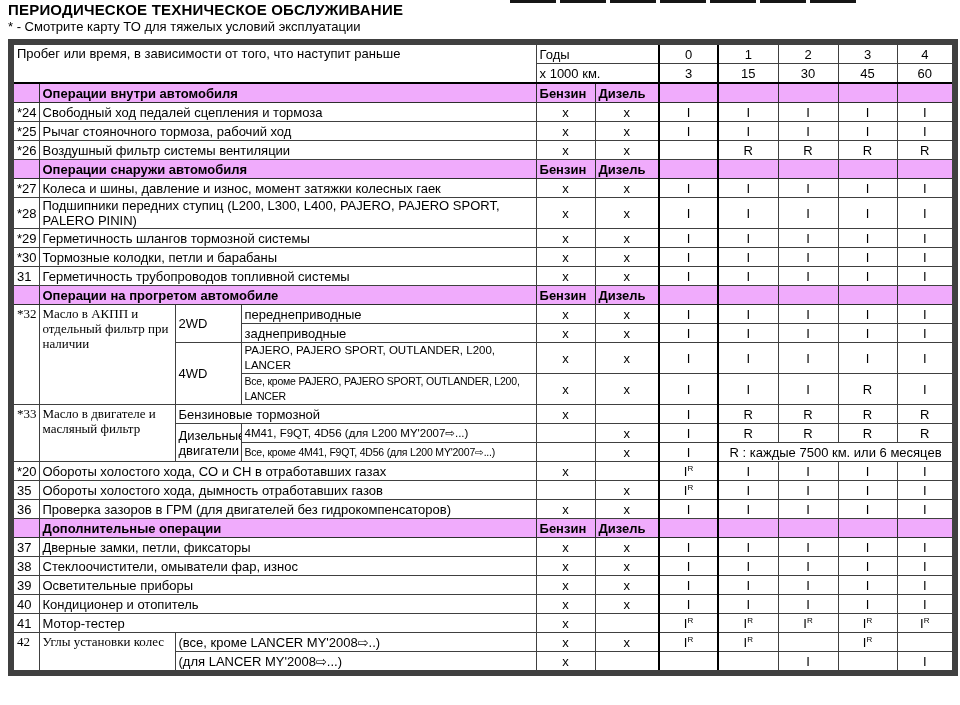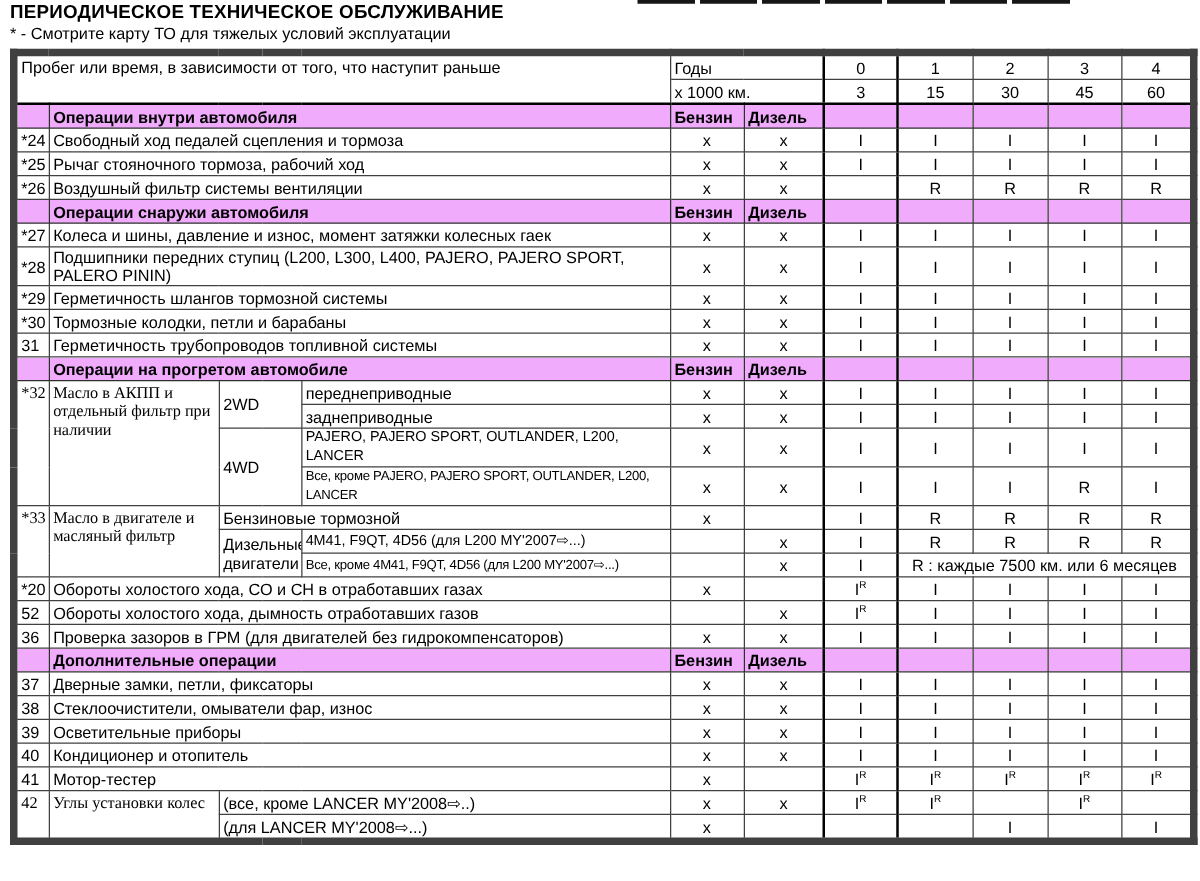--- a/index.html
+++ b/index.html
@@ -267,21 +267,21 @@
           <td colspan="4">Обороты холостого хода, СО и СН в отработавших газах</td>
           <td class="mk">x</td>
           <td class="mk"></td>
           <td class="mk y0">I<sup>R</sup></td>
           <td class="mk">I</td>
           <td class="mk">I</td>
           <td class="mk">I</td>
           <td class="mk">I</td>
         </tr>
         <tr class="item">
-          <td class="num">52</td>
+          <td class="num">35</td>
           <td colspan="4">Обороты холостого хода, дымность отработавших газов</td>
           <td class="mk"></td>
           <td class="mk">x</td>
           <td class="mk y0">I<sup>R</sup></td>
           <td class="mk">I</td>
           <td class="mk">I</td>
           <td class="mk">I</td>
           <td class="mk">I</td>
         </tr>
         <tr class="item">

